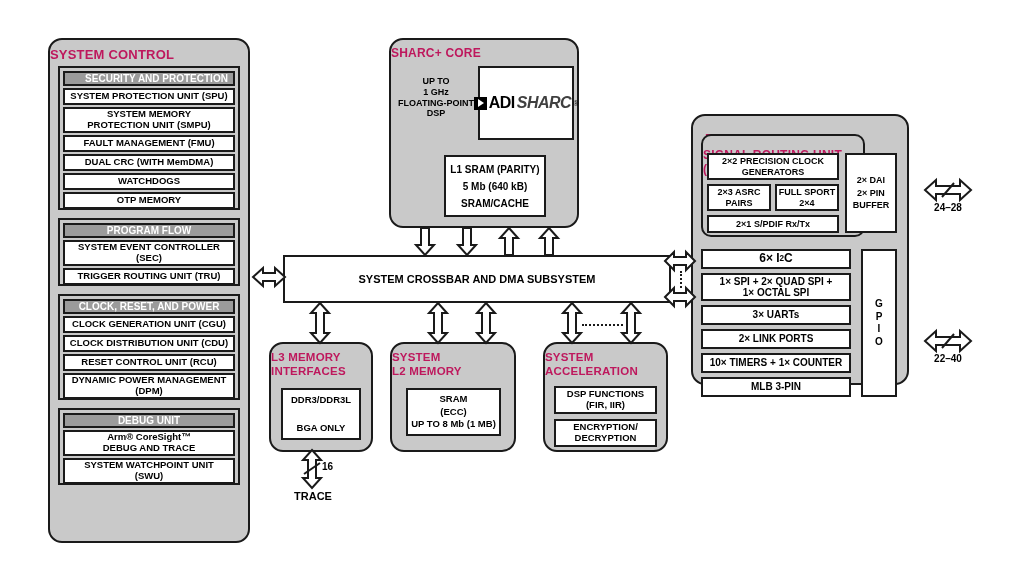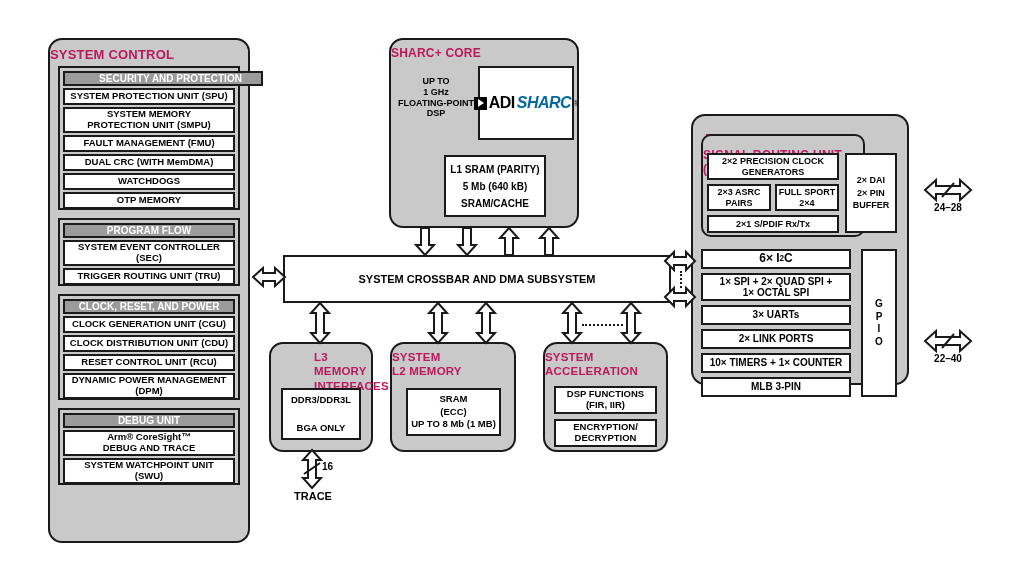--- a/index.html
+++ b/index.html
@@ -28,39 +28,39 @@
   .lbl{position:absolute;font-weight:bold;font-size:10px;color:#000;text-align:center;}
 
   
   #adilogo{position:absolute;background:#fff;border:2px solid #1a1a1a;box-sizing:border-box;
            display:flex;align-items:center;justify-content:center;}
   .logo-row{display:flex;align-items:center;gap:2px;}
   .logo-sq{width:13px;height:13px;background:#000;display:flex;align-items:center;justify-content:center;}
   .logo-tri{width:0;height:0;border-top:4px solid transparent;border-bottom:4px solid transparent;
             border-left:6px solid #fff;margin-left:1px;}
   .logo-adi{font-weight:bold;font-size:16px;letter-spacing:-0.5px;color:#000;}
-  .logo-sharc{font-weight:bold;font-style:italic;font-size:16px;letter-spacing:-0.5px;color:#0369a1;}
+  .logo-sharc{font-weight:bold;font-style:italic;font-size:16px;letter-spacing:-0.5px;color:#404040;}
   .logo-tm{font-size:7px;vertical-align:super;}
 
   .gpio-col{position:absolute;background:#fff;border:2px solid #1a1a1a;box-sizing:border-box;
             display:flex;flex-direction:column;align-items:center;justify-content:center;
             font-weight:bold;font-size:10px;line-height:1.25;color:#000;}
   .dotted-v{position:absolute;border-left:2px dotted #1a1a1a;}
   .dotted-h{position:absolute;border-top:2px dotted #1a1a1a;}
   sup{font-size:.68em;vertical-align:super;}
 </style>
 </head>
 <body>
 
 <div id="stage">
 
   <div class="panel" id="sys-control" style="left:48px;top:38px;width:202px;height:505px;">
     <div class="panel-title" style="font-size:13px;margin-top:7px;">SYSTEM CONTROL</div>
   <div class="group" style="left: 8px; top: 26px; width: 182px; height: 144px;">
-        <div class="group-head" style="position: absolute; left: 3px; top: 3px; width: 200px; height: 15px; font-size: 10px; line-height: 11px; padding-left: 15px;">SECURITY AND PROTECTION</div>
+        <div class="group-head" style="position: absolute; left: 3px; top: 3px; width: 172px; height: 15px; font-size: 10px; line-height: 11px; padding-left: 15px;">SECURITY AND PROTECTION</div>
         <div class="wbox" style="position: absolute; left: 3px; top: 20px; width: 172px; height: 17px; font-size: 9.5px; white-space: pre-line;">SYSTEM PROTECTION UNIT (SPU)</div>
         <div class="wbox" style="position: absolute; left: 3px; top: 39px; width: 172px; height: 26px; font-size: 9.5px; white-space: pre-line;">SYSTEM MEMORY
 PROTECTION UNIT (SMPU)</div>
         <div class="wbox" style="position: absolute; left: 3px; top: 67px; width: 172px; height: 17px; font-size: 9.5px; white-space: pre-line;">FAULT MANAGEMENT (FMU)</div>
         <div class="wbox" style="position: absolute; left: 3px; top: 86px; width: 172px; height: 17px; font-size: 9.5px; white-space: pre-line;">DUAL CRC (WITH MemDMA)</div>
         <div class="wbox" style="position: absolute; left: 3px; top: 105px; width: 172px; height: 17px; font-size: 9.5px; white-space: pre-line;">WATCHDOGS</div>
         <div class="wbox" style="position: absolute; left: 3px; top: 124px; width: 172px; height: 17px; font-size: 9.5px; white-space: pre-line;">OTP MEMORY</div>
       </div>
       <div class="group" style="left: 8px; top: 178px; width: 182px; height: 68px; padding-left: 8px;">
         <div class="group-head" style="position: absolute; left: 3px; top: 3px; width: 172px; height: 15px; font-size: 10px; line-height: 11px;">PROGRAM FLOW</div>
@@ -106,21 +106,21 @@
 
   <div class="wbox" style="position:absolute;left:444px;top:155px;width:102px;height:62px;font-size:10px;white-space:pre-line;line-height:1.7;">L1 SRAM (PARITY)
 5 Mb (640 kB)
 SRAM/CACHE</div>
 
   <div id="crossbar" style="left:283px;top:255px;width:388px;height:48px;">
     <span>SYSTEM CROSSBAR AND DMA SUBSYSTEM</span>
   </div>
 
   <div class="panel" style="left:269px;top:342px;width:104px;height:110px;">
-    <div class="panel-title" style="font-size:11.5px;margin-top:6px;white-space:pre-line;line-height:1.25;padding-left:43px;">L3 MEMORY
+    <div class="panel-title" style="font-size:11.5px;margin-top:6px;white-space:pre-line;line-height:1.25;">L3 MEMORY
 INTERFACES</div>
   </div>
   <div class="wbox" style="position:absolute;left:281px;top:388px;width:80px;height:52px;font-size:9.5px;white-space:pre-line;line-height:1.5;">DDR3/DDR3L
 
 BGA ONLY</div>
 
   <div class="panel" style="left:390px;top:342px;width:126px;height:110px;">
     <div class="panel-title" style="font-size:11.5px;margin-top:6px;white-space:pre-line;line-height:1.25;">SYSTEM
 L2 MEMORY</div>
   </div>

